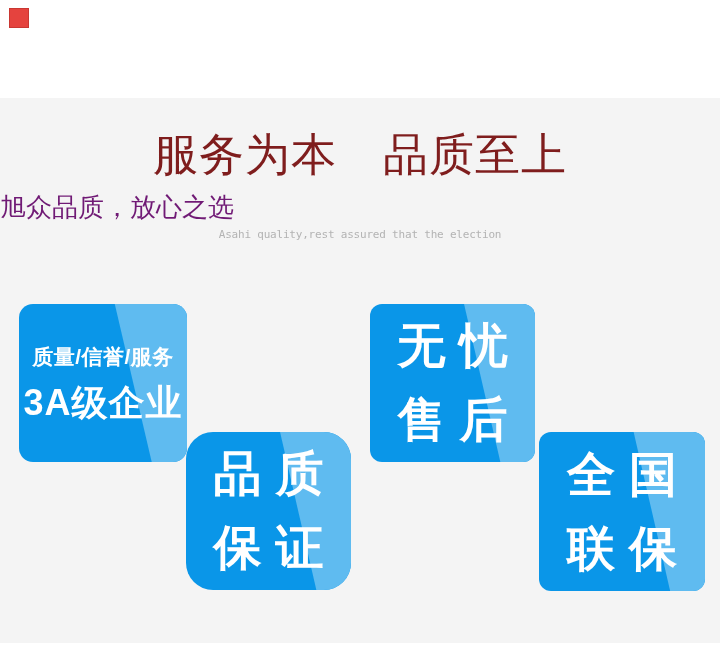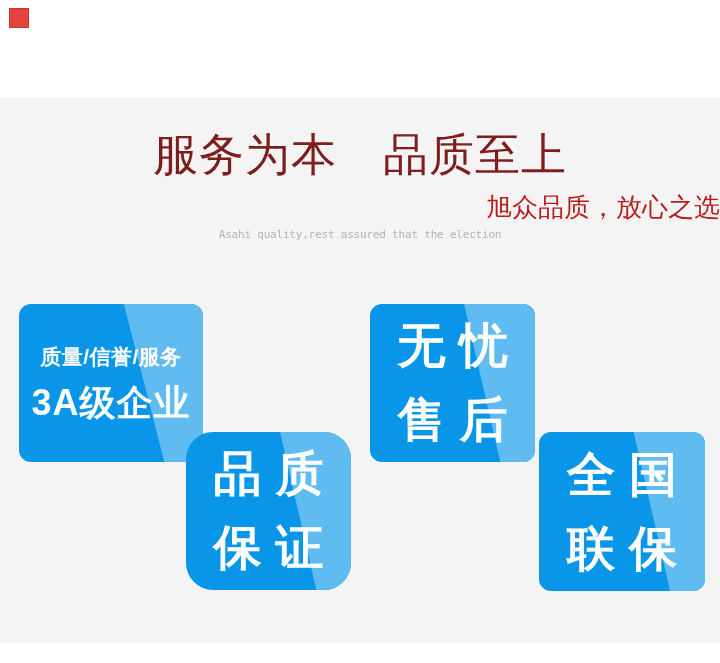--- a/index.html
+++ b/index.html
@@ -17,22 +17,22 @@
     background:#e5433e;border:1px solid #c93732;box-sizing:border-box;
   }
   .title{
     position:absolute;left:0;top:129px;width:720px;
     text-align:center;font-size:45px;line-height:52px;
     color:#7f1d1d;font-weight:400;letter-spacing:1px;
     font-family:"Liberation Sans","DejaVu Sans",sans-serif;
   }
   .subtitle{
     position:absolute;left:0;top:191px;width:720px;
-    text-align:right;font-size:26px;line-height:32px;
-    color:#b91c1c;font-weight:400;
+    text-align:left;font-size:26px;line-height:32px;
+    color:#701a75;font-weight:400;
     font-family:"DejaVu Serif","Liberation Serif",serif;
   }
   .subtitle-en{
     position:absolute;left:0;top:227px;width:720px;
     text-align:center;font-size:11px;line-height:15px;
     color:#b3b3b3;letter-spacing:-0.2px;
     font-family:"DejaVu Sans Mono","Liberation Mono",monospace;
   }
   .badge{
     position:absolute;border-radius:12px;overflow:hidden;
@@ -48,21 +48,21 @@
     position:relative;z-index:1;color:#ffffff;font-weight:700;
     text-align:center;width:100%;
   }
   .badge.b1 .line1{font-size:21px;line-height:26px;letter-spacing:0.5px;}
   .badge.b1 .line2{font-size:36px;line-height:40px;letter-spacing:1px;margin-top:13px;}
   .badge.big .line1,.badge.big .line2{
     font-size:48px;line-height:52px;letter-spacing:14px;padding-left:14px;
   }
   .badge.big .line2{margin-top:22px;}
   
-  .b1{left:19px;top:304px;width:184px;height:158px;}
+  .b1{left:19px;top:304px;width:168px;height:158px;border-radius:14px;}
   .b2{left:186px;top:432px;width:165px;height:158px;border-radius:27px;}
   .b3{left:370px;top:304px;width:165px;height:158px;}
   .b4{left:539px;top:432px;width:166px;height:159px;}
 </style>
 </head>
 <body>
 
 <div class="panel"></div>
 
 <div class="red-marker"></div>

